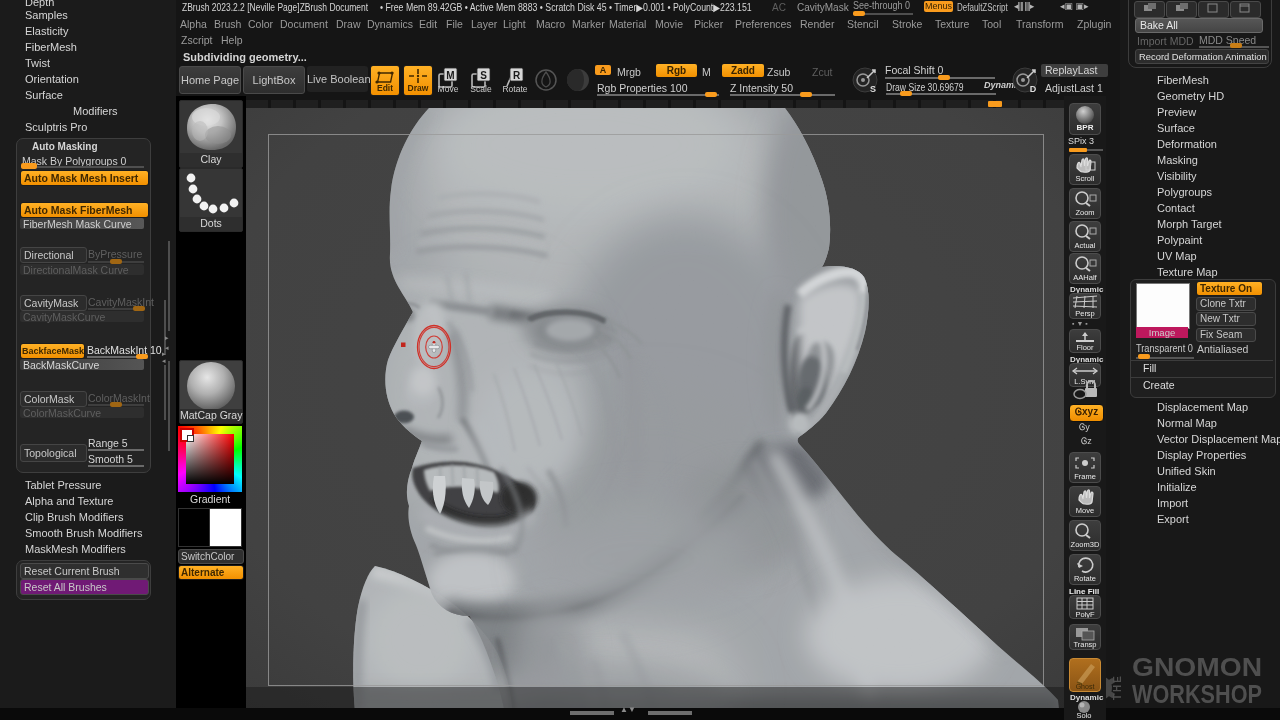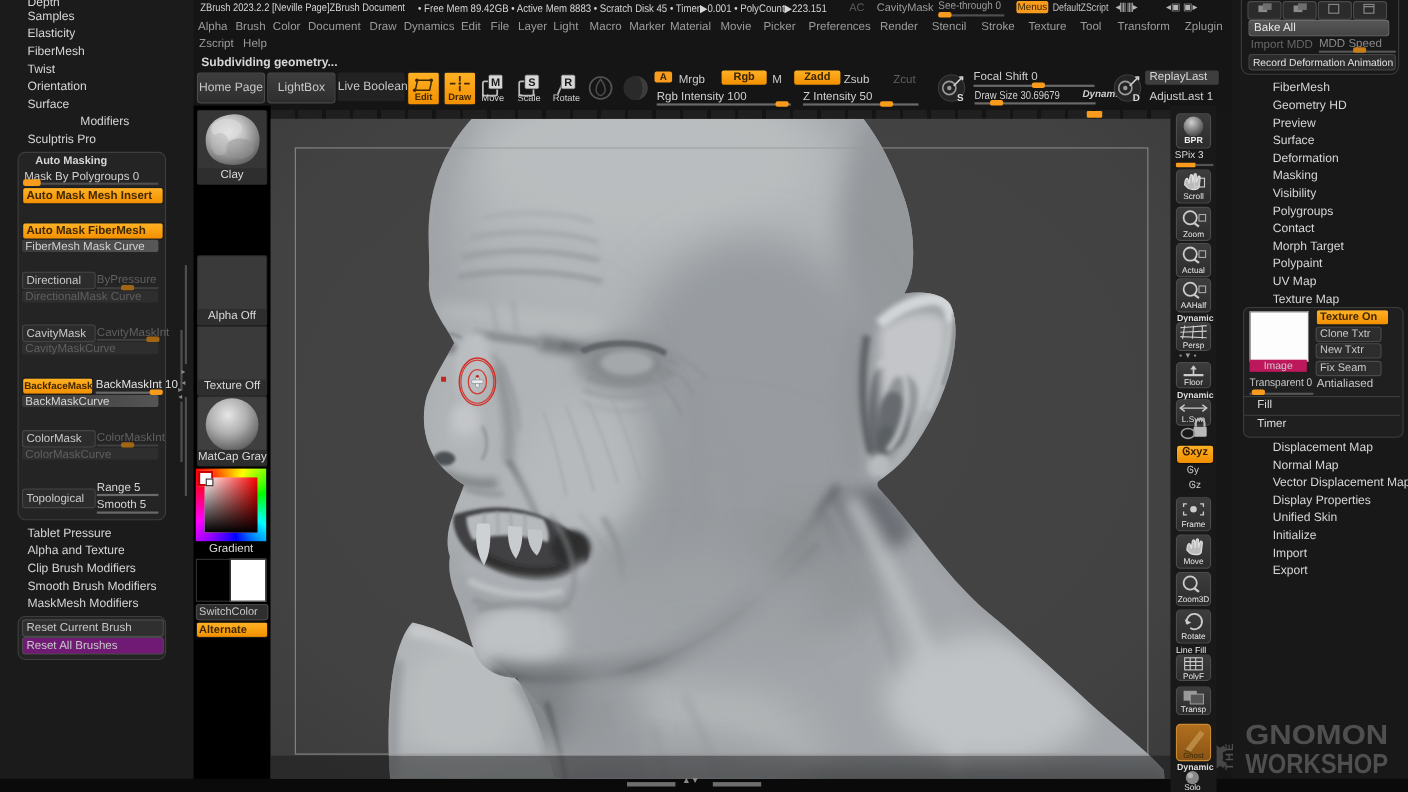--- a/index.html
+++ b/index.html
@@ -115,21 +115,21 @@
     <circle cx="45" cy="12" r="11" fill="#3c3c3c"></circle>
     <path d="M45,1 A11,11 0 0 0 45,23 A6,11 0 0 0 45,1 Z" fill="#2a2a2a"></path>
   </svg>
   <div class="t" style="left:595px;top:65px;width:16px;height:10px;background:#f99b1d;border-radius:2px;color:#3a2400;font-size:9px;font-weight:bold;text-align:center;line-height:10px;">A</div>
   <div class="t" style="left:617px;top:66px;color:#c9c9c9;font-size:10.5px;">Mrgb</div>
   <div class="t" style="left:656px;top:64px;width:41px;height:13px;background:linear-gradient(#ffb125,#f29000);border-radius:2px;color:#3a2400;font-size:10px;font-weight:bold;text-align:center;line-height:13px;">Rgb</div>
   <div class="t" style="left:702px;top:66px;color:#c9c9c9;font-size:10.5px;">M</div>
   <div class="t" style="left:722px;top:64px;width:42px;height:13px;background:linear-gradient(#ffb125,#f29000);border-radius:2px;color:#3a2400;font-size:10px;font-weight:bold;text-align:center;line-height:13px;">Zadd</div>
   <div class="t" style="left:767px;top:66px;color:#c9c9c9;font-size:10.5px;">Zsub</div>
   <div class="t dim" style="left:812px;top:66px;font-size:10.5px;">Zcut</div>
-  <div class="t" style="left:597px;top:82px;color:#d0d0d0;font-size:10.5px;">Rgb Intensity 100</div>
+  <div class="t" style="left:597px;top:82px;color:#d0d0d0;font-size:10.5px;">Rgb Properties 100</div>
   <div class="slider" style="left:597px;top:94px;width:122px;background:#6a6a6a;"></div>
   <div class="knob" style="left:705px;top:92px;"></div>
   <div class="t" style="left:730px;top:82px;color:#d0d0d0;font-size:10.5px;">Z Intensity 50</div>
   <div class="slider" style="left:730px;top:94px;width:105px;background:#6a6a6a;"></div>
   <div class="knob" style="left:800px;top:92px;"></div>
 
   <svg class="abs" style="left:851px;top:66px;" width="32" height="30">
     <circle cx="14" cy="14" r="12" fill="#242424" stroke="#3c3c3c"></circle>
     <circle cx="12" cy="14" r="6" fill="none" stroke="#999" stroke-width="1.5"></circle>
     <circle cx="12" cy="14" r="2" fill="#999"></circle>
@@ -240,28 +240,36 @@
       </filter>
     </defs>
         <path d="M31,3 C45,2 56,12 56,26 C56,40 47,49 32,49 C17,49 7,41 7,27 C7,12 17,4 31,3 Z" fill="url(#clayg)"></path>
         <ellipse cx="26" cy="16" rx="14" ry="9" fill="#dedede" opacity="0.55"></ellipse>
         <ellipse cx="38" cy="34" rx="13" ry="9" fill="#909090" opacity="0.5"></ellipse>
         <ellipse cx="20" cy="30" rx="8" ry="10" fill="#b8b8b8" opacity="0.5"></ellipse>
       </svg>
       <div style="position:absolute;left:0;top:52px;width:62px;height:14px;background:#2e2e2e;color:#d8d8d8;font-size:10.5px;text-align:center;white-space:nowrap;">Clay</div>
     </div>
 
-
-    <div class="abs" style="left:3px;top:136px;width:62px;height:62px;background:#3a3a3a;border:1px solid #2a2a2a;border-radius:2px;">
-      <div style="position:absolute;left:0;top:48px;width:62px;height:14px;background:#2e2e2e;color:#d8d8d8;font-size:10.5px;text-align:center;white-space:nowrap;">Alpha Off</div>
+    <div class="abs" style="left:3px;top:72px;width:62px;height:62px;background:#363636;border:1px solid #2a2a2a;border-radius:2px;">
+      <svg width="62" height="48" style="position:absolute;left:0;top:0;">
+        <g fill="#f2f2f2">
+          <circle cx="11" cy="9" r="4.4"></circle>
+            <circle cx="13" cy="20" r="4.4"></circle>
+            <circle cx="17" cy="30" r="4.4"></circle>
+          <circle cx="24" cy="37" r="4.4"></circle>
+            <circle cx="33" cy="40" r="4.4"></circle>
+            <circle cx="44" cy="39" r="4.4"></circle>
+            <circle cx="54" cy="34" r="4.4"></circle>
+        </g>
+      </svg>
+      <div style="position:absolute;left:0;top:48px;width:62px;height:14px;background:#2e2e2e;color:#d8d8d8;font-size:10.5px;text-align:center;white-space:nowrap;">Dots</div>
     </div>
 
-    <div class="abs" style="left:3px;top:200px;width:62px;height:62px;background:#3a3a3a;border:1px solid #2a2a2a;border-radius:2px;">
-      <div style="position:absolute;left:0;top:48px;width:62px;height:14px;background:#2e2e2e;color:#d8d8d8;font-size:10.5px;text-align:center;white-space:nowrap;">Texture Off</div>
-    </div>
+
 
     <div class="abs" style="left:3px;top:264px;width:62px;height:62px;background:#3f3f3f;border:1px solid #2a2a2a;border-radius:2px;">
       <svg width="62" height="48" style="position:absolute;left:0;top:0;">
         <defs>
             <radialGradient id="matg" cx="42%" cy="32%" r="70%">
           <stop offset="0%" stop-color="#e6e6e6"></stop>
               <stop offset="50%" stop-color="#b0b0b0"></stop>
               <stop offset="100%" stop-color="#5e5e5e"></stop>
         </radialGradient>  
             <filter id="noise" x="0%" y="0%" width="100%" height="100%">
@@ -612,21 +620,21 @@
           <text x="16" y="27" text-anchor="middle" font-size="7.5" fill="#e8e8e8" font-family="Liberation Sans">Zoom3D</text>
         </svg>
       </div>
     <div class="sbtn" style="top:458px;">
         <svg width="32" height="31">
           <path d="M10,13 a7,7 0 1 1 3,4" fill="none" stroke="#ccc" stroke-width="1.6"></path>
           <path d="M8,9 L10,14 L14,12" fill="#ccc"></path>
           <text x="16" y="27" text-anchor="middle" font-size="7.5" fill="#e8e8e8" font-family="Liberation Sans">Rotate</text>
         </svg>
       </div>
-    <div class="t" style="left:5px;top:491px;font-size:8px;font-weight:normal;color:#eee;">Line Fill</div>
+    <div class="t" style="left:5px;top:491px;font-size:8px;font-weight:bold;color:#eee;">Line Fill</div>
     <div class="sbtn" style="top:499px;height:24px;">
         <svg width="32" height="24">
           <g stroke="#ccc" stroke-width="1" fill="none">
             <rect x="8" y="3" width="16" height="11"></rect>
             <line x1="8" y1="6.5" x2="24" y2="6.5"></line>
             <line x1="8" y1="10" x2="24" y2="10"></line>
             <line x1="13" y1="3" x2="13" y2="14"></line>
             <line x1="18" y1="3" x2="18" y2="14"></line>
           </g>
           <text x="16" y="22" text-anchor="middle" font-size="7.5" fill="#e8e8e8" font-family="Liberation Sans">PolyF</text>
@@ -702,21 +710,21 @@
     <div class="dbtn" style="left:90px;top:297px;width:55px;height:12px;background:#2d2d2d;font-size:10px;line-height:12px;padding-left:3px;">Clone Txtr</div>
     <div class="dbtn" style="left:90px;top:312px;width:55px;height:12px;background:#2d2d2d;font-size:10px;line-height:12px;padding-left:3px;">New Txtr</div>
     <div class="dbtn" style="left:90px;top:328px;width:55px;height:12px;background:#2d2d2d;font-size:10px;line-height:12px;padding-left:3px;">Fix Seam</div>
     <div class="t" style="left:91px;top:343px;color:#c8c8c8;font-size:10.5px;">Antialiased</div>
     <div class="t" style="left:30px;top:343px;color:#c8c8c8;font-size:10px;transform:scaleX(0.92);transform-origin:0 0;">Transparent 0</div>
     <div class="abs" style="left:30px;top:357px;width:58px;height:1.5px;background:#555;"></div>
     <div class="knob" style="left:32px;top:354px;"></div>
     <div class="abs" style="left:25px;top:360px;width:142px;height:16px;border-top:1px solid #3c3c3c;"></div>
     <div class="t" style="left:37px;top:362px;color:#ddd;font-size:10.5px;">Fill</div>
     <div class="abs" style="left:25px;top:377px;width:142px;height:16px;border-top:1px solid #3c3c3c;"></div>
-    <div class="t" style="left:37px;top:379px;color:#ddd;font-size:10.5px;">Timer</div>
+    <div class="t" style="left:37px;top:379px;color:#ddd;font-size:10.5px;">Create</div>
 
     <div class="t wtxt" style="left:51px;top:401px;font-size:11px;">Displacement Map</div>
     <div class="t wtxt" style="left:51px;top:417px;font-size:11px;">Normal Map</div>
     <div class="t wtxt" style="left:51px;top:433px;font-size:11px;">Vector Displacement Map</div>
     <div class="t wtxt" style="left:51px;top:449px;font-size:11px;">Display Properties</div>
     <div class="t wtxt" style="left:51px;top:465px;font-size:11px;">Unified Skin</div>
     <div class="t wtxt" style="left:51px;top:481px;font-size:11px;">Initialize</div>
     <div class="t wtxt" style="left:51px;top:497px;font-size:11px;">Import</div>
     <div class="t wtxt" style="left:51px;top:513px;font-size:11px;">Export</div>
 

